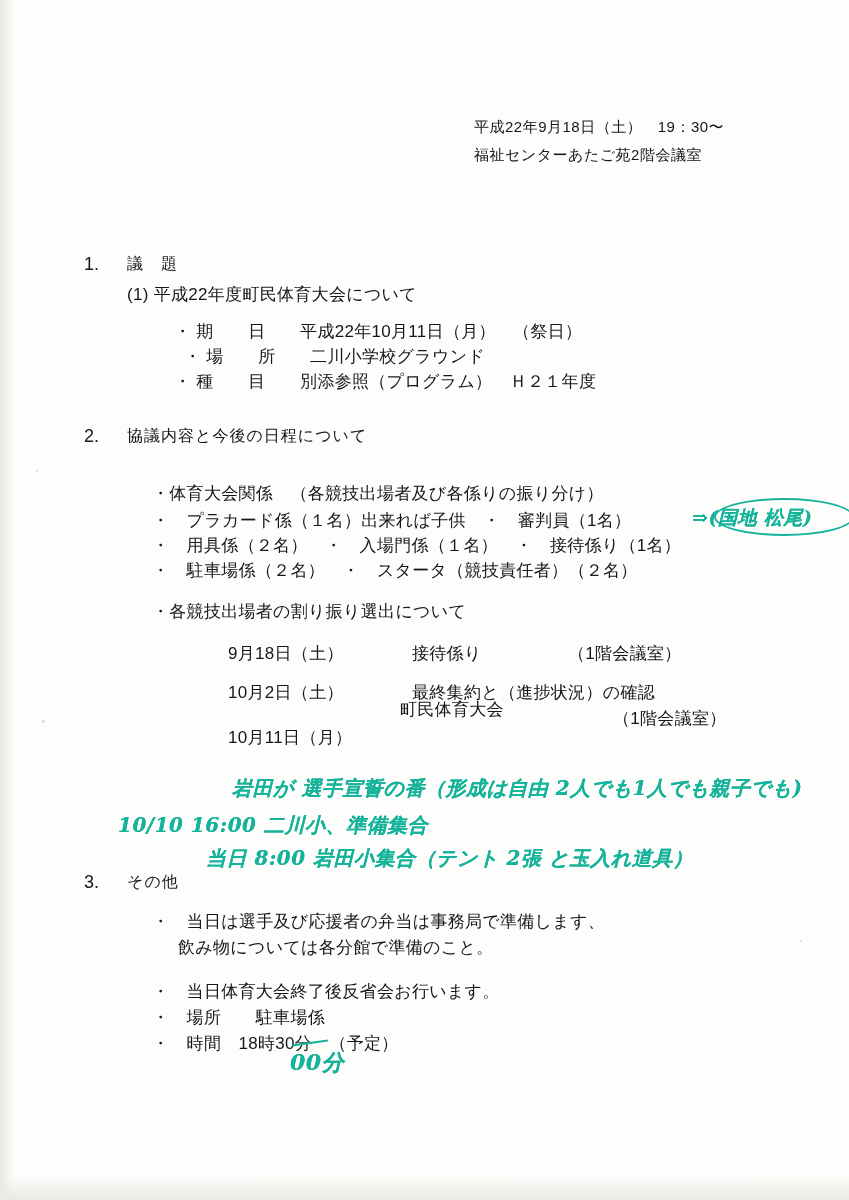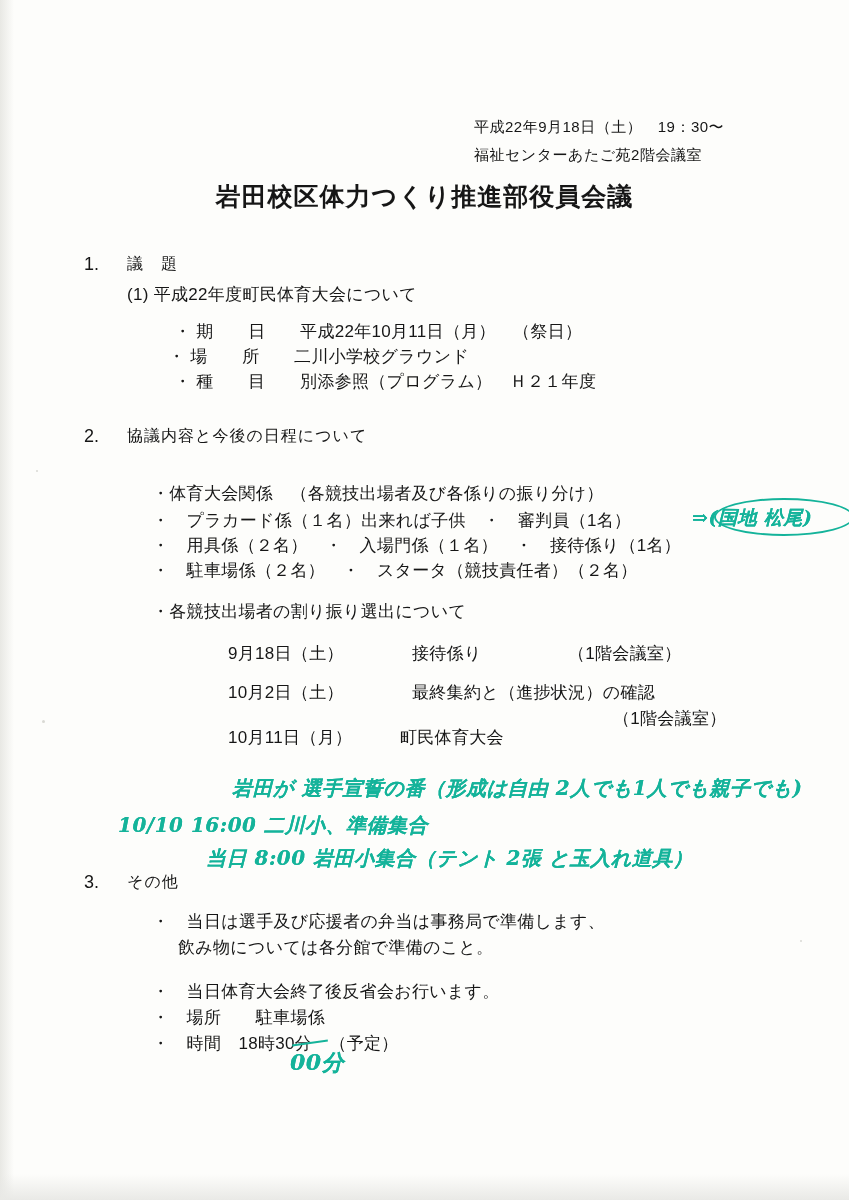--- a/index.html
+++ b/index.html
@@ -127,27 +127,26 @@
 
   <div class="speck" style="left:42px; top:720px; width:3px; height:3px;"></div>
   <div class="speck" style="left:36px; top:470px; width:2px; height:2px;"></div>
   <div class="speck" style="left:800px; top:940px; width:2px; height:2px;"></div>
 
   <div class="doc">
 
     <div class="hdr hdr-line1">平成22年9月18日（土）　19：30〜</div>
     <div class="hdr hdr-line2">福祉センターあたご苑2階会議室</div>
 
-    <div class="title">岩田校区体力つくり推進部役員会議</div>
 
     <div class="sec-num" style="left:84px; top:254px;">1.</div>
     <div class="sec-title" style="left:127px; top:254px;">議　題</div>
     <div class="line" style="left:127px; top:283px;">(1) 平成22年度町民体育大会について</div>
     <div class="line" style="left:174px; top:320px;">・ 期　　日　　平成22年10月11日（月）　（祭日）</div>
-    <div class="line" style="left:168px; top:345px;">・ 場　　所　　二川小学校グラウンド</div>
+    <div class="line" style="left:184px; top:345px;">・ 場　　所　　二川小学校グラウンド</div>
     <div class="line" style="left:174px; top:370px;">・ 種　　目　　別添参照（プログラム）　Ｈ２１年度</div>
 
     <div class="sec-num" style="left:84px; top:426px;">2.</div>
     <div class="sec-title" style="left:127px; top:426px;">協議内容と今後の日程について</div>
 
     <div class="line" style="left:152px; top:470px;margin-top:12px;">・体育大会関係　（各競技出場者及び各係りの振り分け）</div>
     <div class="line" style="left:152px; top:509px;">・　プラカード係（１名）出来れば子供　・　審判員（1名）</div>
     <div class="line" style="left:152px; top:534px;">・　用具係（２名）　・　入場門係（１名）　・　接待係り（1名）</div>
     <div class="line" style="left:152px; top:559px;">・　駐車場係（２名）　・　スタータ（競技責任者）（２名）</div>
 
@@ -155,21 +154,21 @@
 
     <div class="line" style="left:228px; top:642px;">9月18日（土）</div>
     <div class="line" style="left:412px; top:642px;">接待係り</div>
     <div class="line" style="left:568px; top:642px;">（1階会議室）</div>
 
     <div class="line" style="left:228px; top:681px;">10月2日（土）</div>
     <div class="line" style="left:412px; top:681px;">最終集約と（進捗状況）の確認</div>
     <div class="line" style="left:613px; top:707px;">（1階会議室）</div>
 
     <div class="line" style="left:228px; top:726px;">10月11日（月）</div>
-    <div class="line" style="left:400px; top:726px;">町民体育大会</div>
+    <div class="line" style="left:400px; top:698px;">町民体育大会</div>
 
     <div class="sec-num" style="left:84px; top:872px;">3.</div>
     <div class="sec-title" style="left:127px; top:872px;">その他</div>
 
     <div class="line" style="left:152px; top:910px;">・　当日は選手及び応援者の弁当は事務局で準備します、</div>
     <div class="line" style="left:178px; top:936px;">飲み物については各分館で準備のこと。</div>
     <div class="line" style="left:152px; top:980px;">・　当日体育大会終了後反省会お行います。</div>
     <div class="line" style="left:152px; top:1006px;">・　場所　　駐車場係</div>
     <div class="line" style="left:152px; top:1032px;">・　時間　18時30分　（予定）</div>
 

